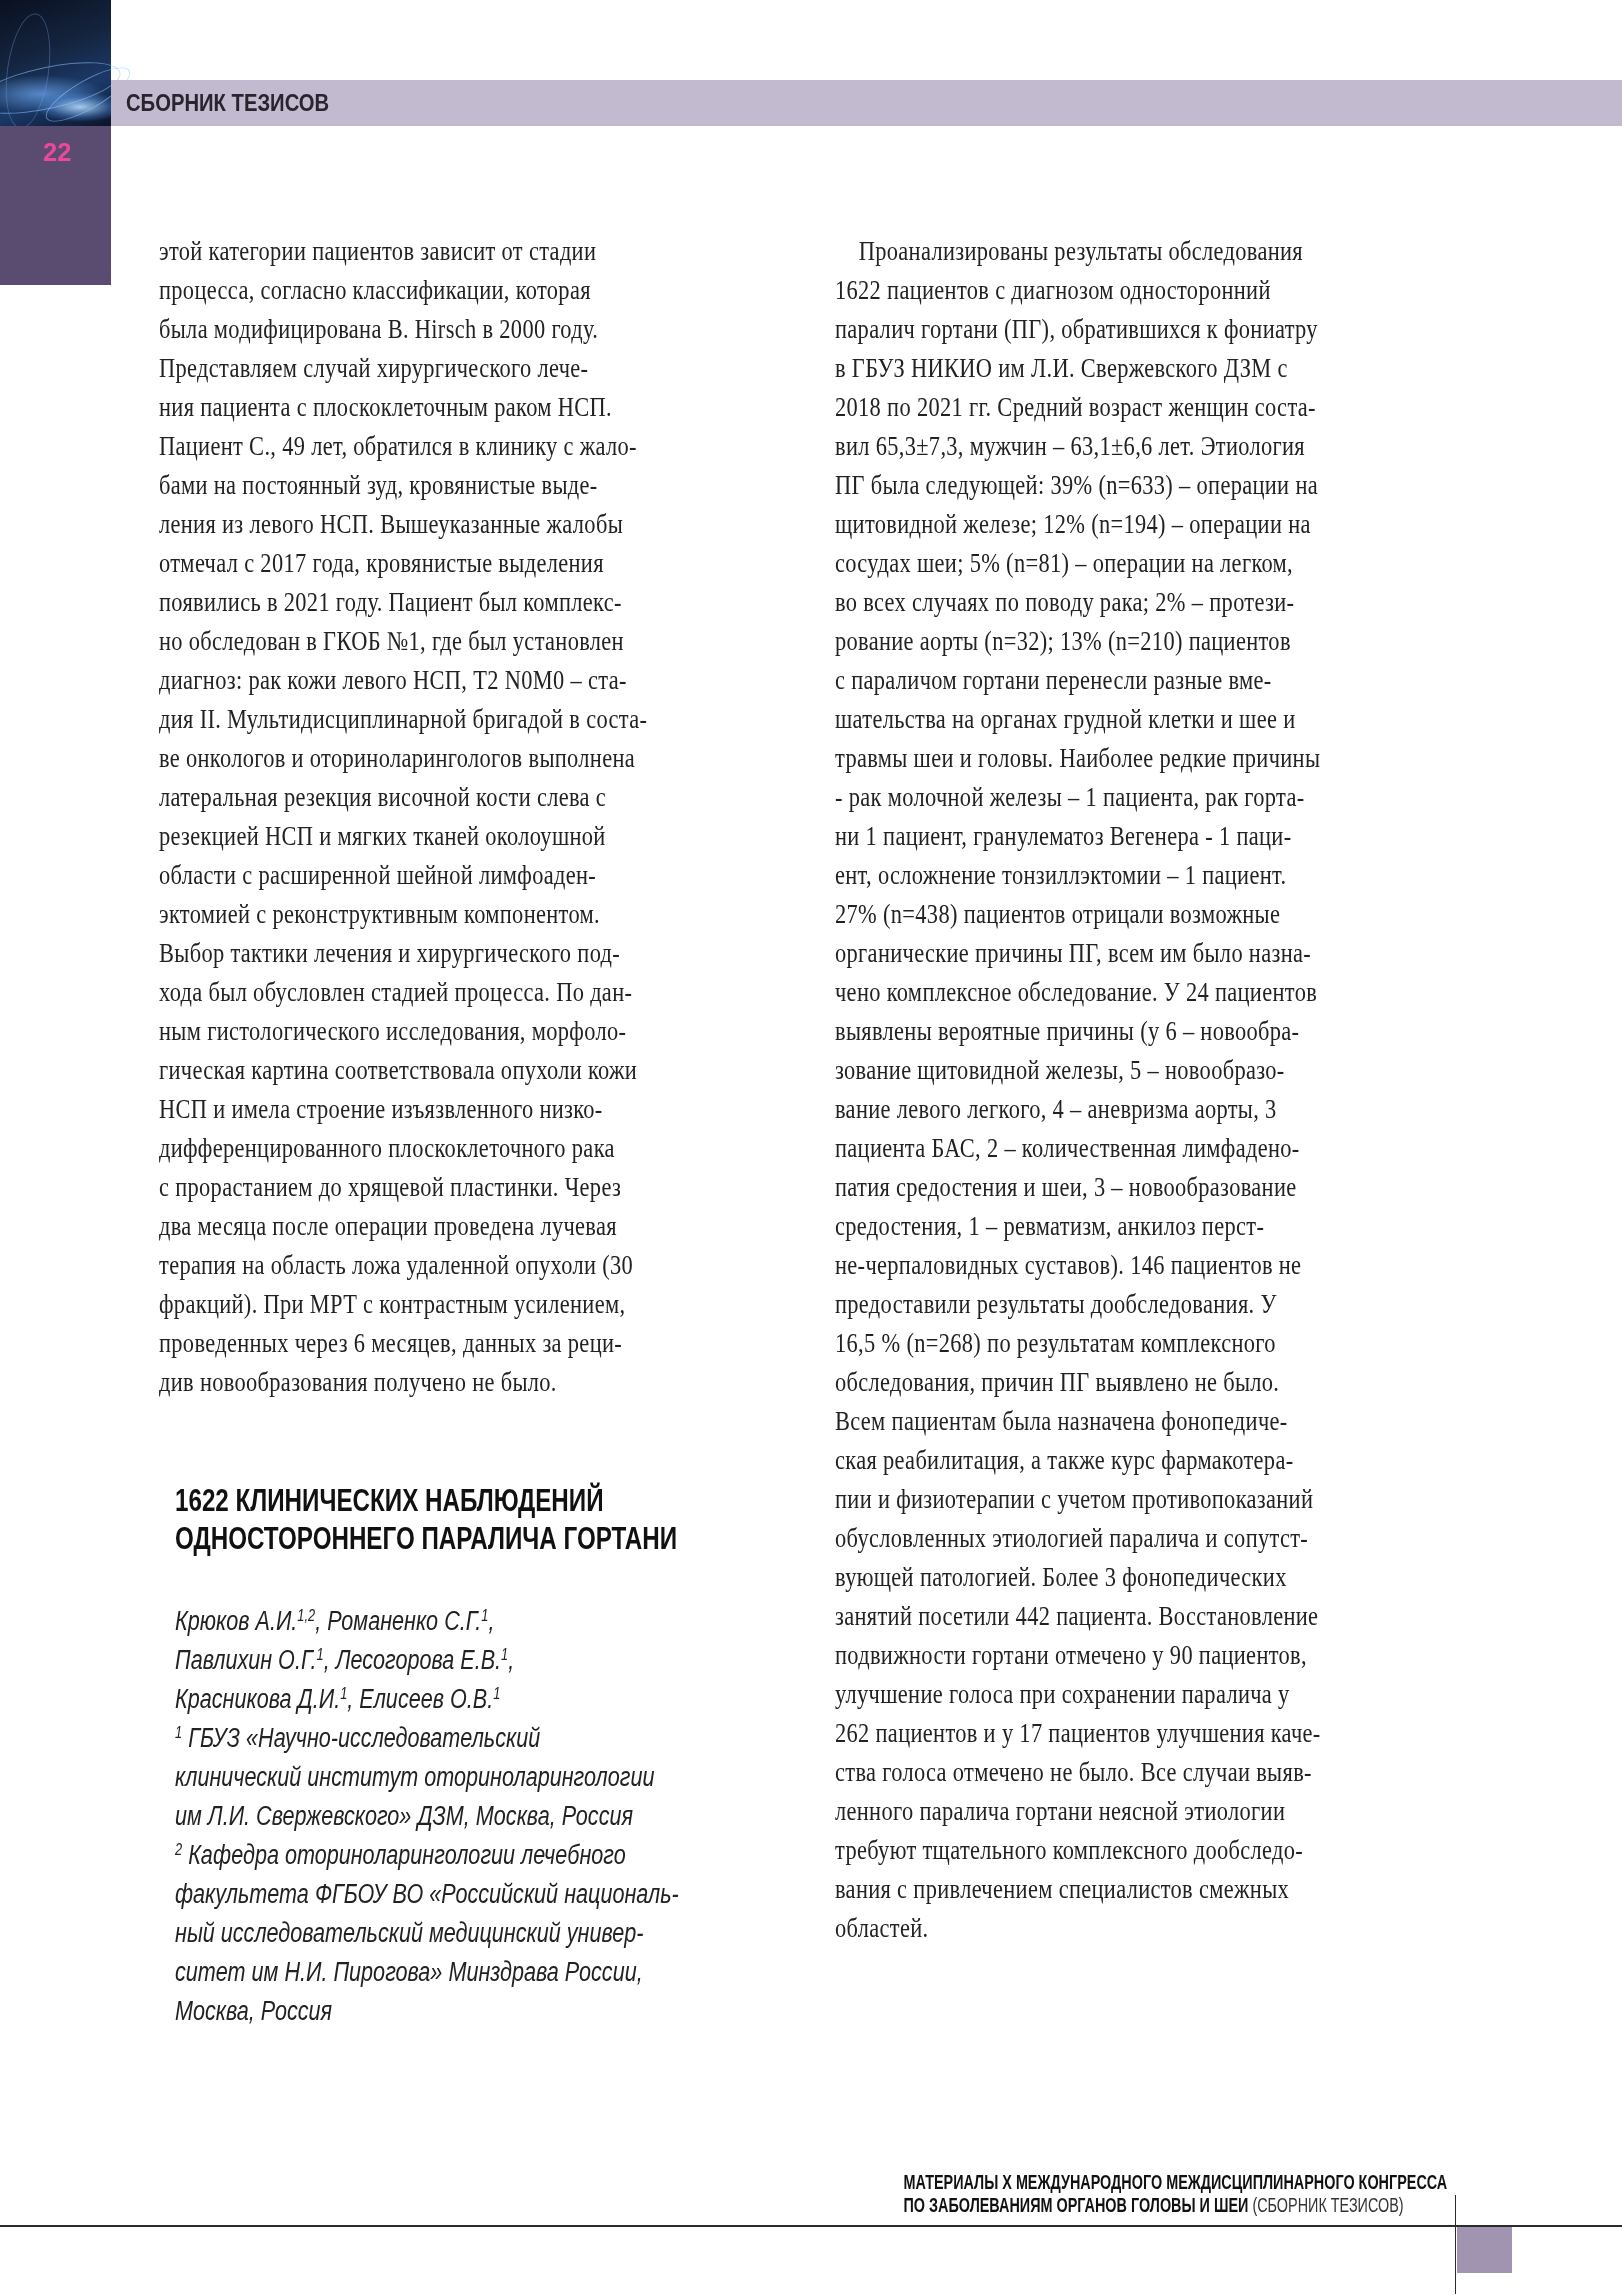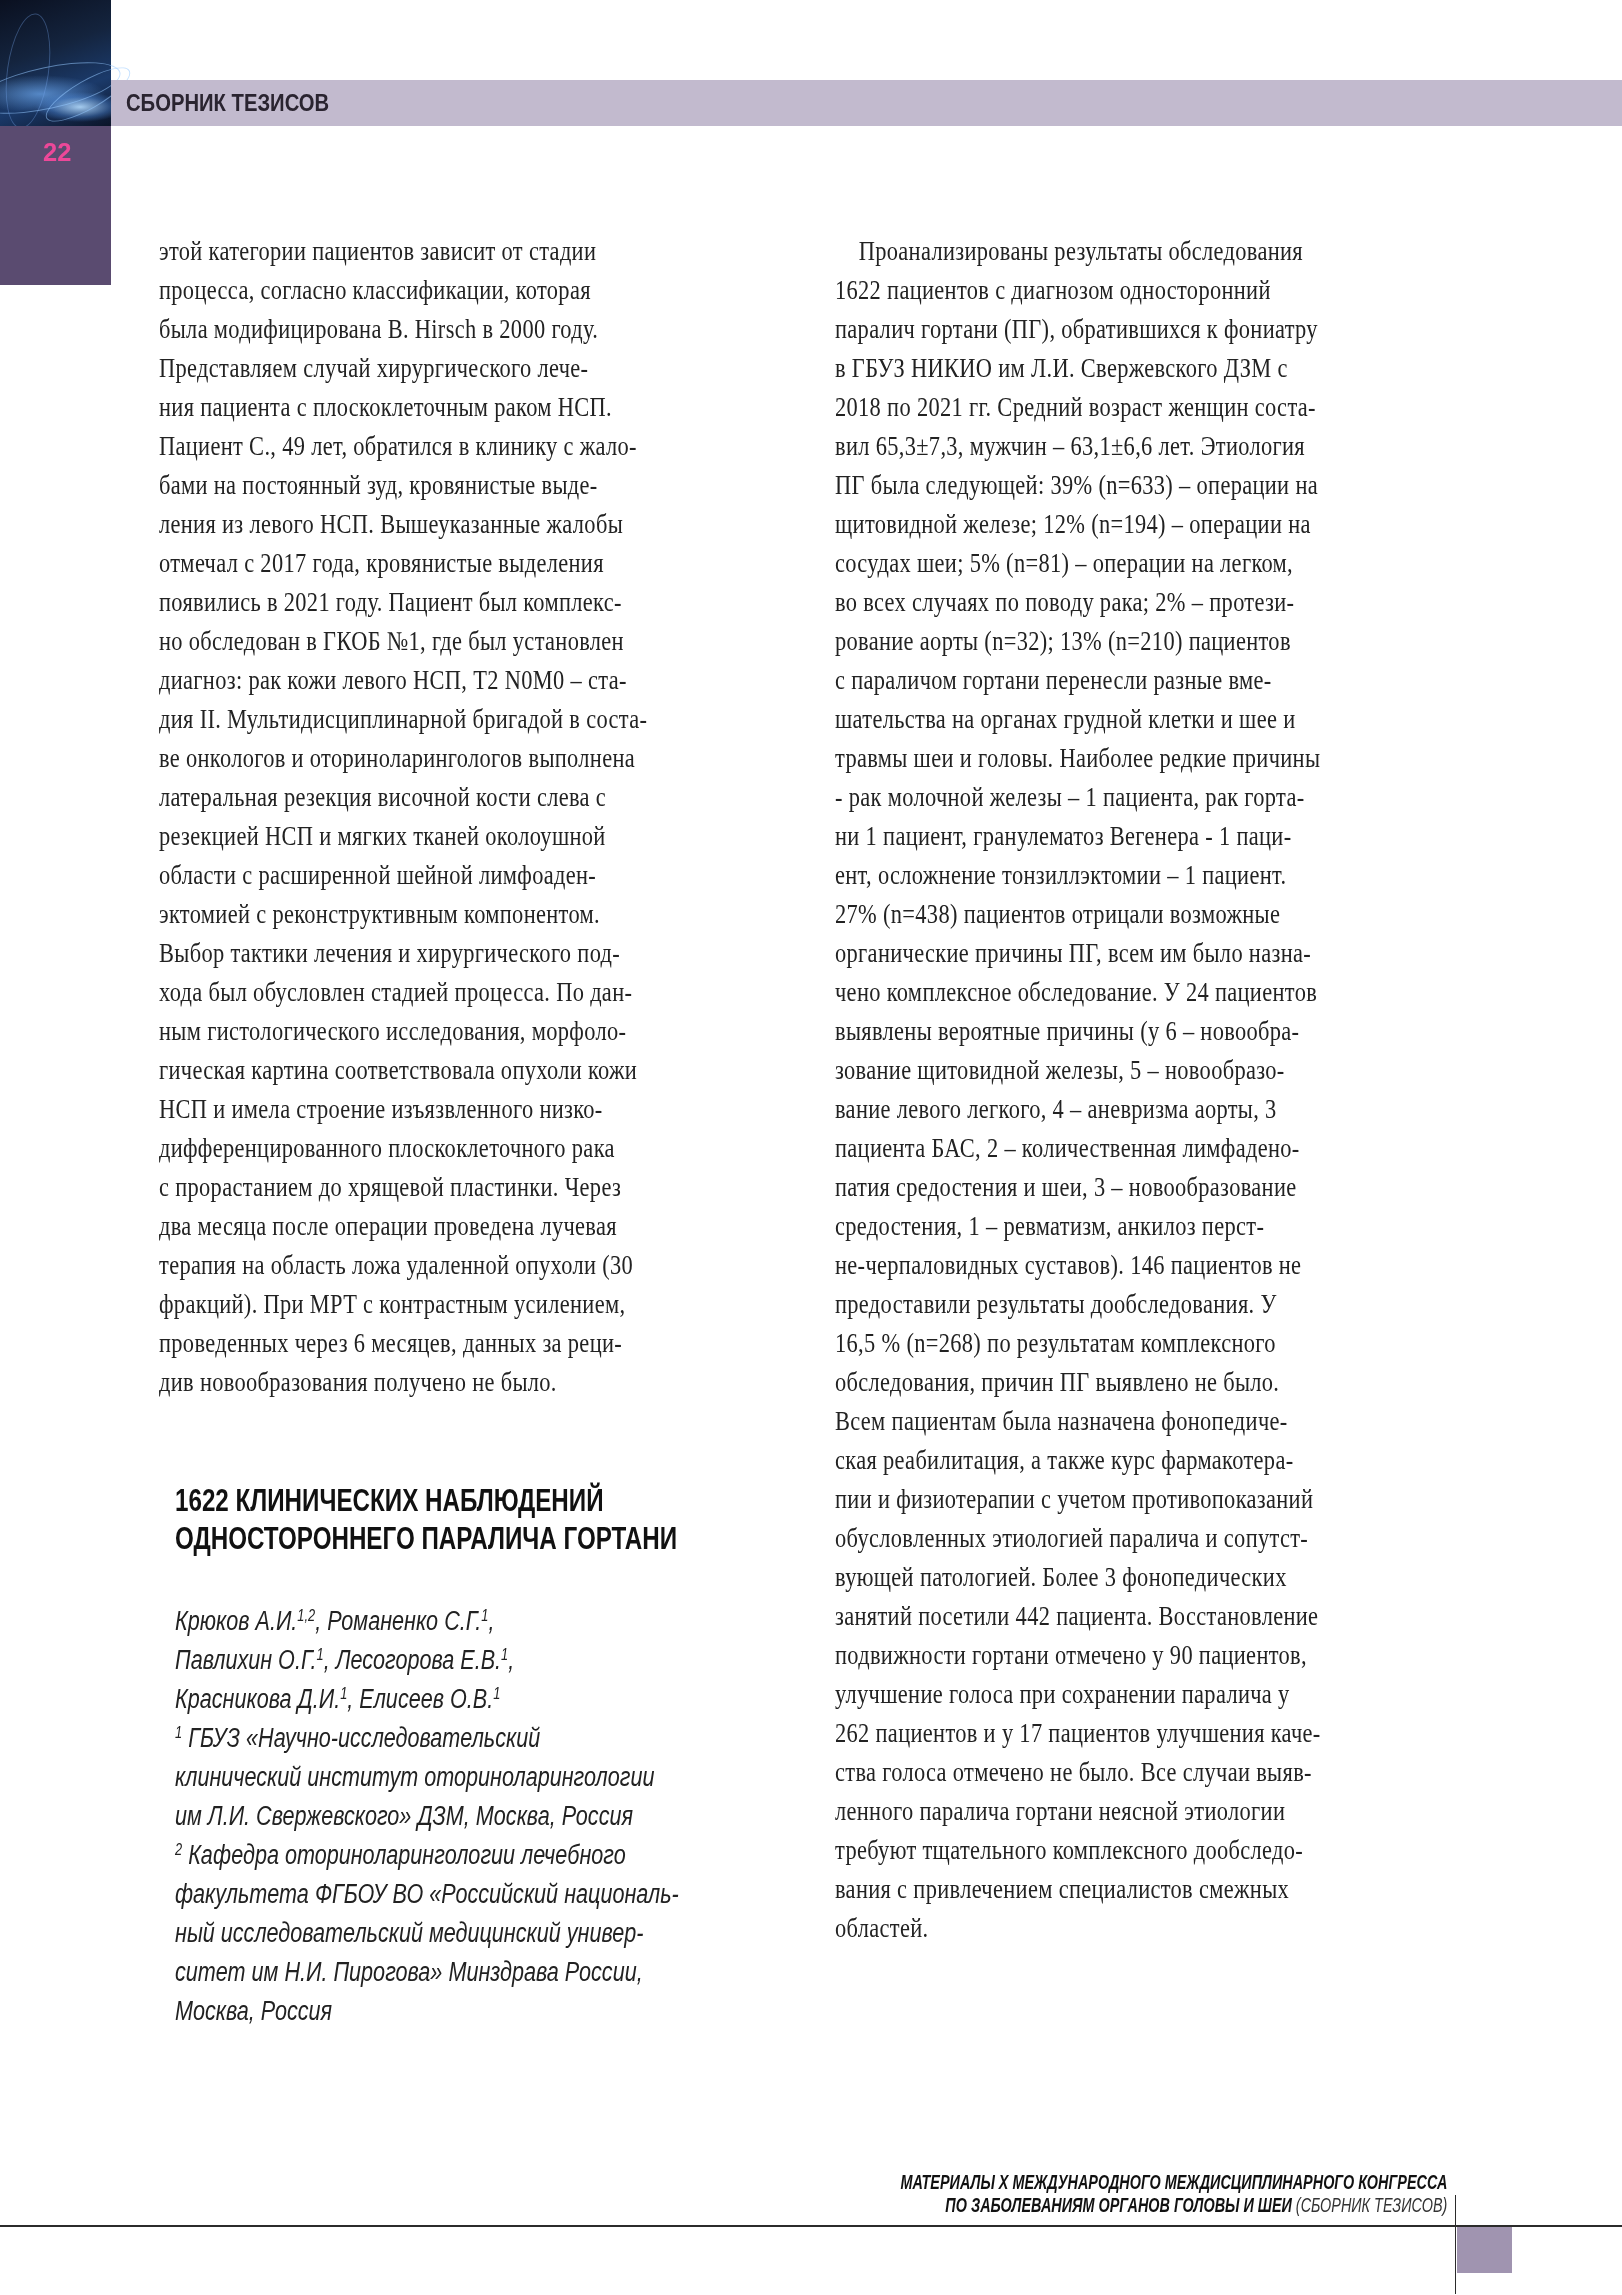--- a/index.html
+++ b/index.html
@@ -21,21 +21,21 @@
   .col-right { left:823px; width:634px;margin-left:12px; }
   .line { display:block; height:39px; line-height:39px; font-size:27px; white-space:nowrap; overflow:visible;
     transform:scaleX(0.83); transform-origin:left center; letter-spacing:0.4px; color:#222; }
   .heading { position:absolute; left:175px; top:1482px; width:670px; }
   .heading .hline { display:block; font-size:31px; line-height:38px; font-weight:bold; color:#111;
     transform:scaleX(0.78); transform-origin:left center; white-space:nowrap; }
   .authors { position:absolute; left:175px; top:1602px; width:643px; }
   .authors .aline { display:block; font-style:italic; font-size:27px; height:39px; line-height:39px; color:#222;
     transform:scaleX(0.8); transform-origin:left center; white-space:nowrap; }
   .authors sup { font-size:16px; vertical-align:9.4px; line-height:0; }
-  .footer-text { position:absolute; right:176px; top:2171px; text-align:right;font-style:italic; }
+  .footer-text { position:absolute; right:176px; top:2171px; text-align:left; }
   .footer-text .fline { display:block; font-size:20px; line-height:23px; font-weight:bold; color:#111; white-space:nowrap;
     transform:scaleX(0.72); transform-origin:right center; }
   .footer-text .fsub { font-weight:normal; color:#333; }
   .footer-hline { position:absolute; left:0; top:2225px; width:1623px; height:2px; background:#2b2b2b; }
   .footer-vline { position:absolute; left:1455px; top:2195px; width:1.3px; height:99px; background:#2b2b2b; }
   .footer-block { position:absolute; left:1457px; top:2227px; width:55px; height:46px; background:#a094b0; }
 </style>
 </head>
 <body>
 

